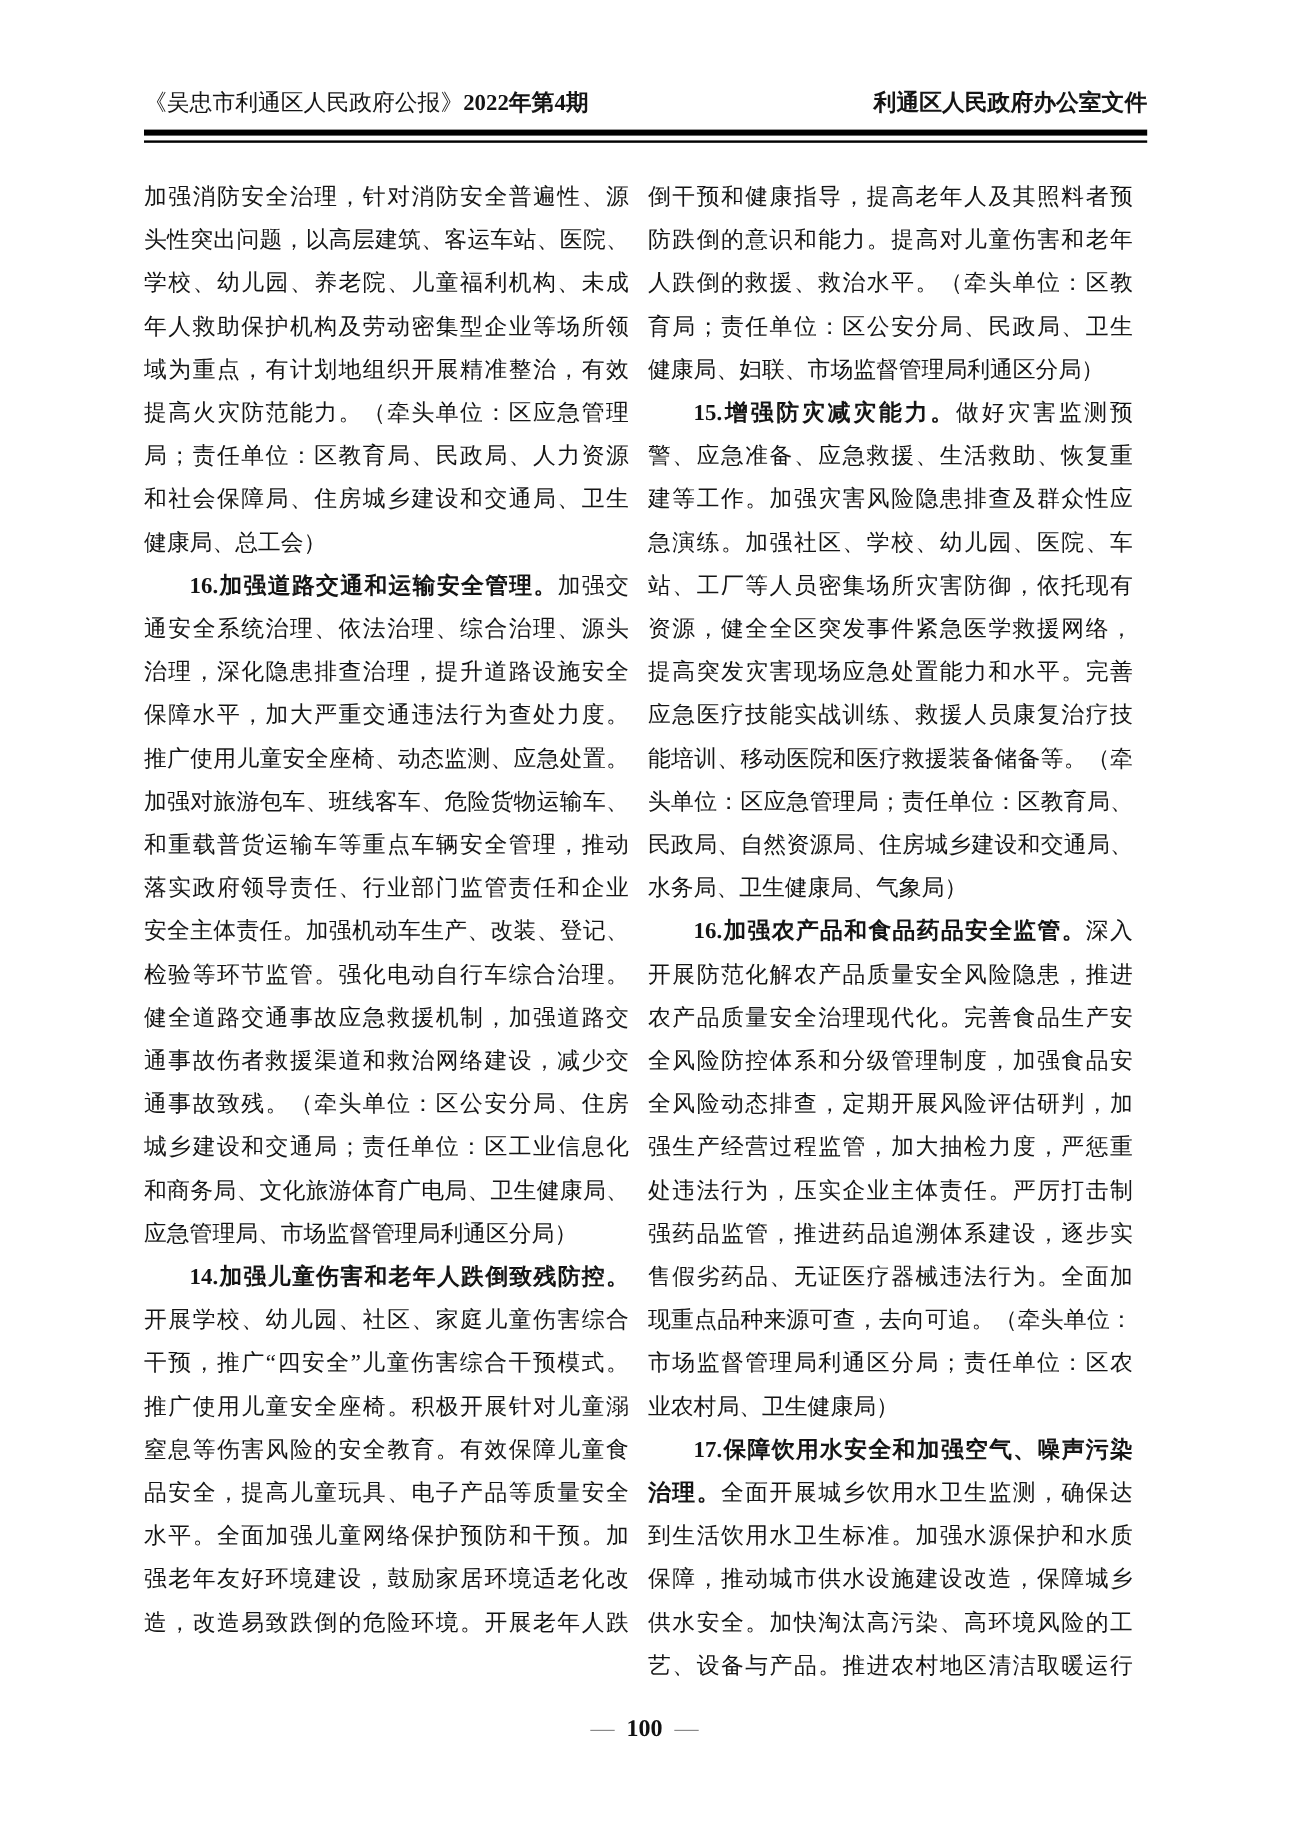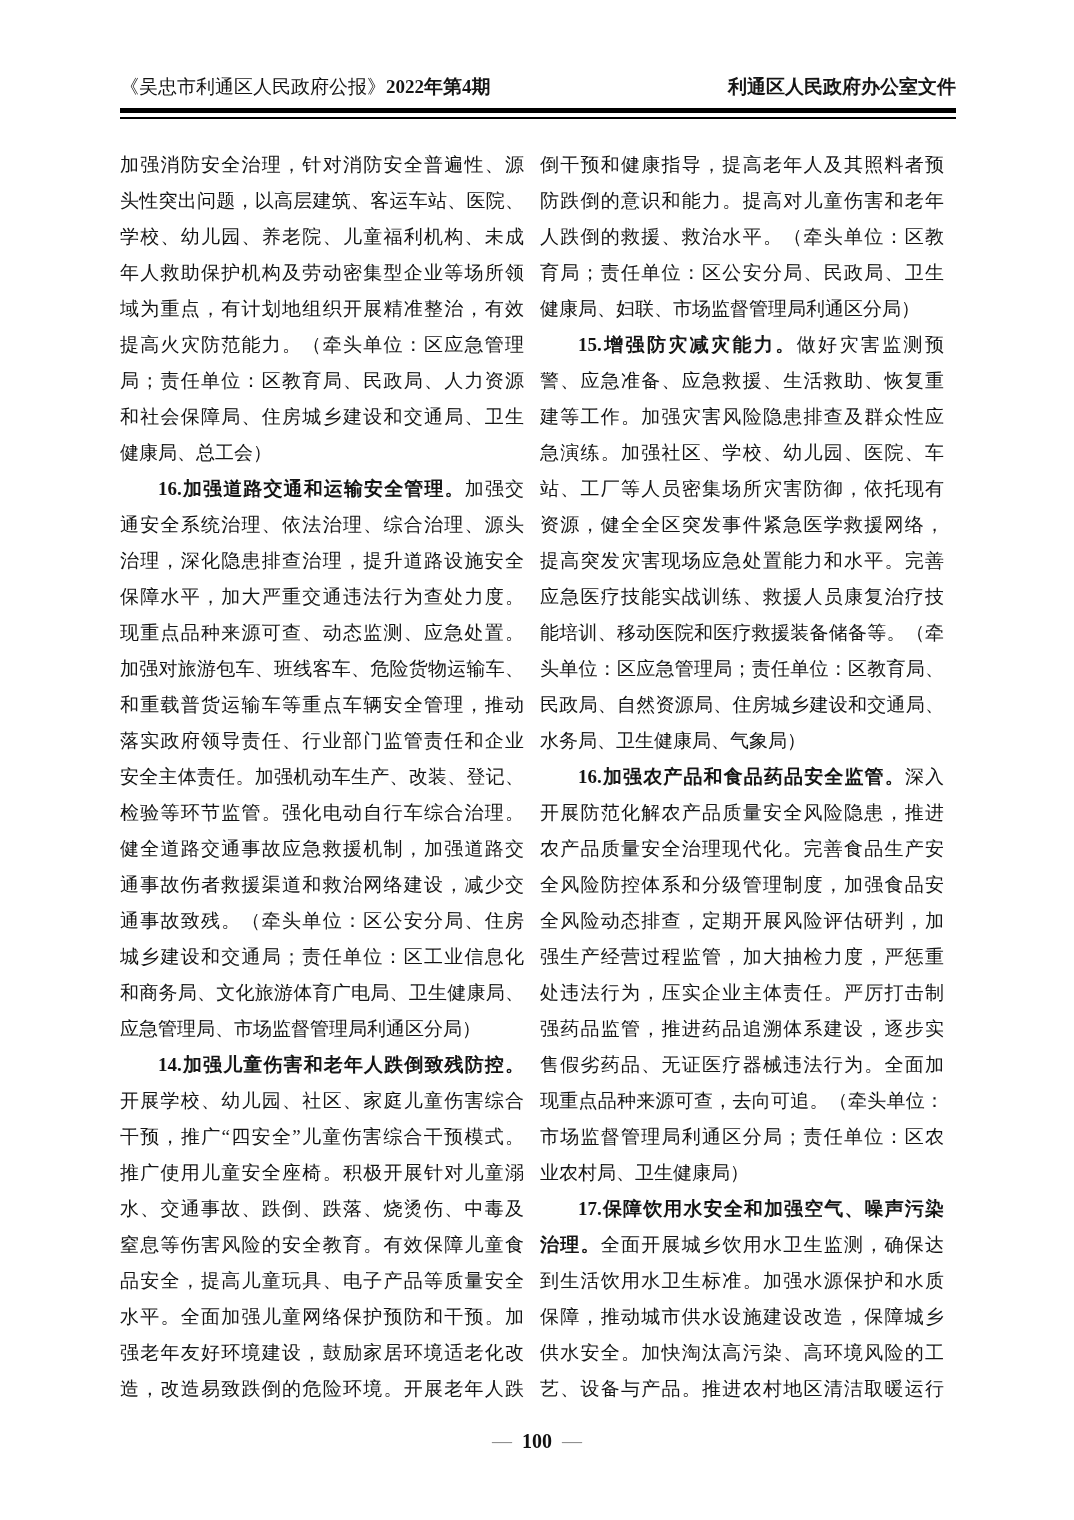--- a/index.html
+++ b/index.html
@@ -98,37 +98,36 @@
         <div class="line stretch"><span>年人救助保护机构及劳动密集型企业等场所领</span></div>
         <div class="line stretch"><span>域为重点，有计划地组织开展精准整治，有效</span></div>
         <div class="line stretch"><span>提高火灾防范能力。（牵头单位：区应急管理</span></div>
         <div class="line stretch"><span>局；责任单位：区教育局、民政局、人力资源</span></div>
         <div class="line stretch"><span>和社会保障局、住房城乡建设和交通局、卫生</span></div>
         <div class="line"><span>健康局、总工会）</span></div>
         <div class="line indent stretch"><span class="bold">16.加强道路交通和运输安全管理。</span><span>加强交</span></div>
         <div class="line stretch"><span>通安全系统治理、依法治理、综合治理、源头</span></div>
         <div class="line stretch"><span>治理，深化隐患排查治理，提升道路设施安全</span></div>
         <div class="line stretch"><span>保障水平，加大严重交通违法行为查处力度。</span></div>
-        <div class="line stretch"><span>现重点品种来源可查、动态监测、应急处置。</span></div>
+        <div class="line stretch"><span>推广使用儿童安全座椅、动态监测、应急处置。</span></div>
         <div class="line stretch"><span>加强对旅游包车、班线客车、危险货物运输车、</span></div>
         <div class="line stretch"><span>和重载普货运输车等重点车辆安全管理，推动</span></div>
         <div class="line stretch"><span>落实政府领导责任、行业部门监管责任和企业</span></div>
         <div class="line stretch"><span>安全主体责任。加强机动车生产、改装、登记、</span></div>
         <div class="line stretch"><span>检验等环节监管。强化电动自行车综合治理。</span></div>
         <div class="line stretch"><span>健全道路交通事故应急救援机制，加强道路交</span></div>
         <div class="line stretch"><span>通事故伤者救援渠道和救治网络建设，减少交</span></div>
         <div class="line stretch"><span>通事故致残。（牵头单位：区公安分局、住房</span></div>
         <div class="line stretch"><span>城乡建设和交通局；责任单位：区工业信息化</span></div>
         <div class="line stretch"><span>和商务局、文化旅游体育广电局、卫生健康局、</span></div>
         <div class="line"><span>应急管理局、市场监督管理局利通区分局）</span></div>
         <div class="line indent stretch"><span class="bold">14.加强儿童伤害和老年人跌倒致残防控。</span></div>
         <div class="line stretch"><span>开展学校、幼儿园、社区、家庭儿童伤害综合</span></div>
         <div class="line stretch"><span>干预，推广“四安全”儿童伤害综合干预模式。</span></div>
         <div class="line stretch"><span>推广使用儿童安全座椅。积极开展针对儿童溺</span></div>
-        <div class="line stretch"><span>水、交通事故、跌倒、跌落、烧烫伤、中毒及</span></div>
         <div class="line stretch"><span>窒息等伤害风险的安全教育。有效保障儿童食</span></div>
         <div class="line stretch"><span>品安全，提高儿童玩具、电子产品等质量安全</span></div>
         <div class="line stretch"><span>水平。全面加强儿童网络保护预防和干预。加</span></div>
         <div class="line stretch"><span>强老年友好环境建设，鼓励家居环境适老化改</span></div>
         <div class="line stretch"><span>造，改造易致跌倒的危险环境。开展老年人跌</span></div>
       </div>
     <div class="col">
         <div class="line stretch"><span>倒干预和健康指导，提高老年人及其照料者预</span></div>
         <div class="line stretch"><span>防跌倒的意识和能力。提高对儿童伤害和老年</span></div>
         <div class="line stretch"><span>人跌倒的救援、救治水平。（牵头单位：区教</span></div>

